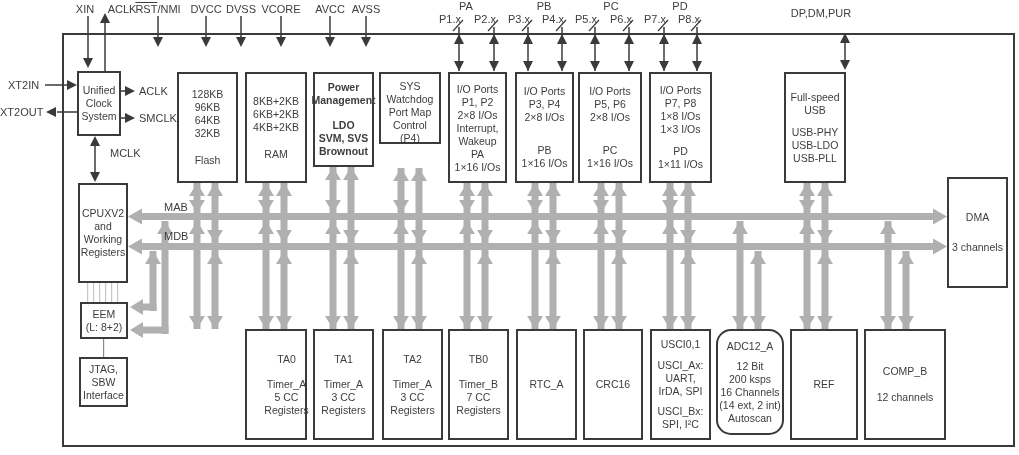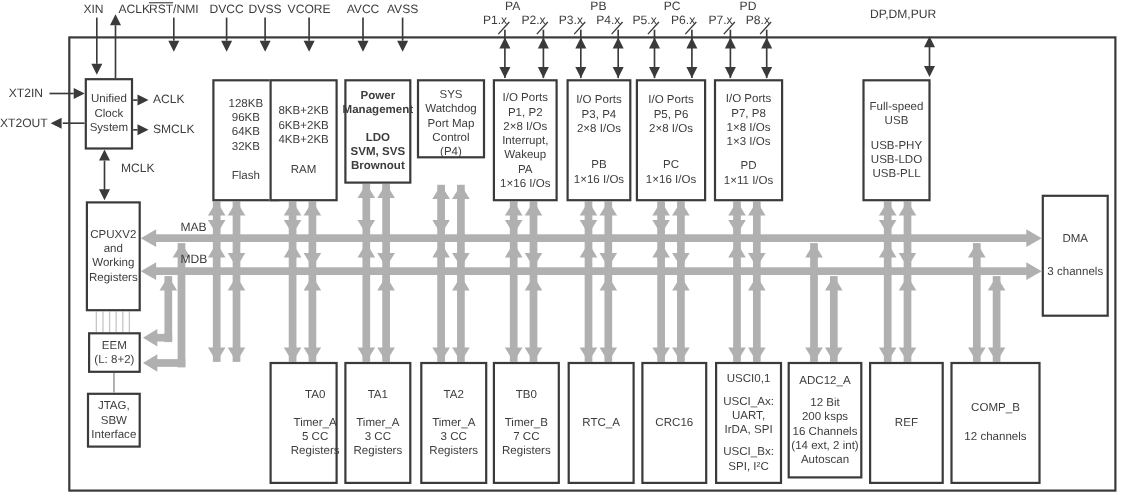--- a/index.html
+++ b/index.html
@@ -211,21 +211,21 @@
       <line x1="95" y1="146" x2="95" y2="174" stroke="#3a3a3a" stroke-width="1.5"></line>
       <polygon points="95,136 90,146 100,146" fill="#3a3a3a"></polygon>
       <polygon points="95,182 90,172 100,172" fill="#3a3a3a"></polygon>
     </svg>
 
   <div class="block jc" style="left:77px;top:71px;width:44px;height:65px;">
     <div class="grp">Unified
 Clock
 System</div>
   </div>
-  <div class="block jc" style="left:177px;top:72px;width:61px;height:111px;gap:14px;margin-left:16px;">
+  <div class="block jc" style="left:177px;top:72px;width:61px;height:111px;gap:14px;">
     <div class="grp">128KB
 96KB
 64KB
 32KB</div>
     <div class="grp">Flash</div>
   </div>
   <div class="block jc" style="left:245px;top:72px;width:62px;height:111px;gap:14px;">
     <div class="grp">8KB+2KB
 6KB+2KB
 4KB+2KB</div>
@@ -333,21 +333,21 @@
     <div class="grp">CRC16</div>
   </div>
   <div class="block jb" style="left:650px;top:329px;width:61px;height:111px;padding:7px 0;">
     <div class="grp">USCI0,1</div>
     <div class="grp">USCI_Ax:
 UART,
 IrDA, SPI</div>
     <div class="grp">USCI_Bx:
 SPI, I²C</div>
   </div>
-  <div class="block jc" style="left:716px;top:329px;width:68px;height:106px;gap:7px;">
+  <div class="block jc" style="left:716px;top:329px;width:68px;height:106px;gap:7px;border-radius:15px;">
     <div class="grp">ADC12_A</div>
     <div class="grp">12 Bit
 200 ksps
 16 Channels
 (14 ext, 2 int)
 Autoscan</div>
   </div>
   <div class="block jc" style="left:790px;top:329px;width:68px;height:111px;">
     <div class="grp">REF</div>
   </div>

